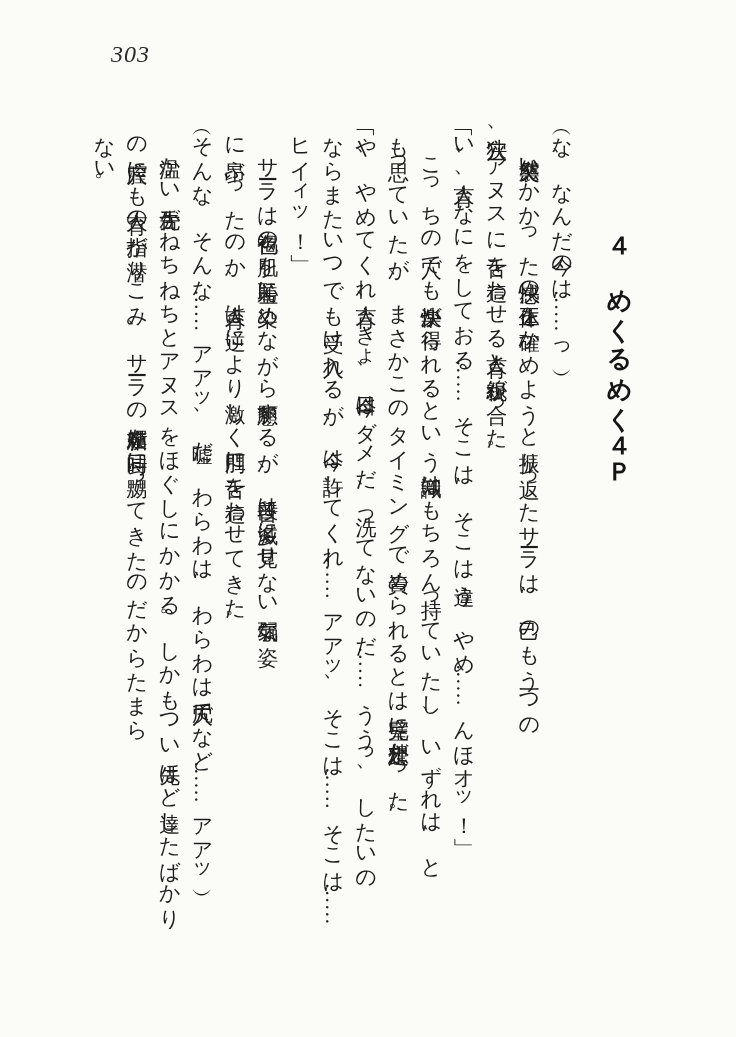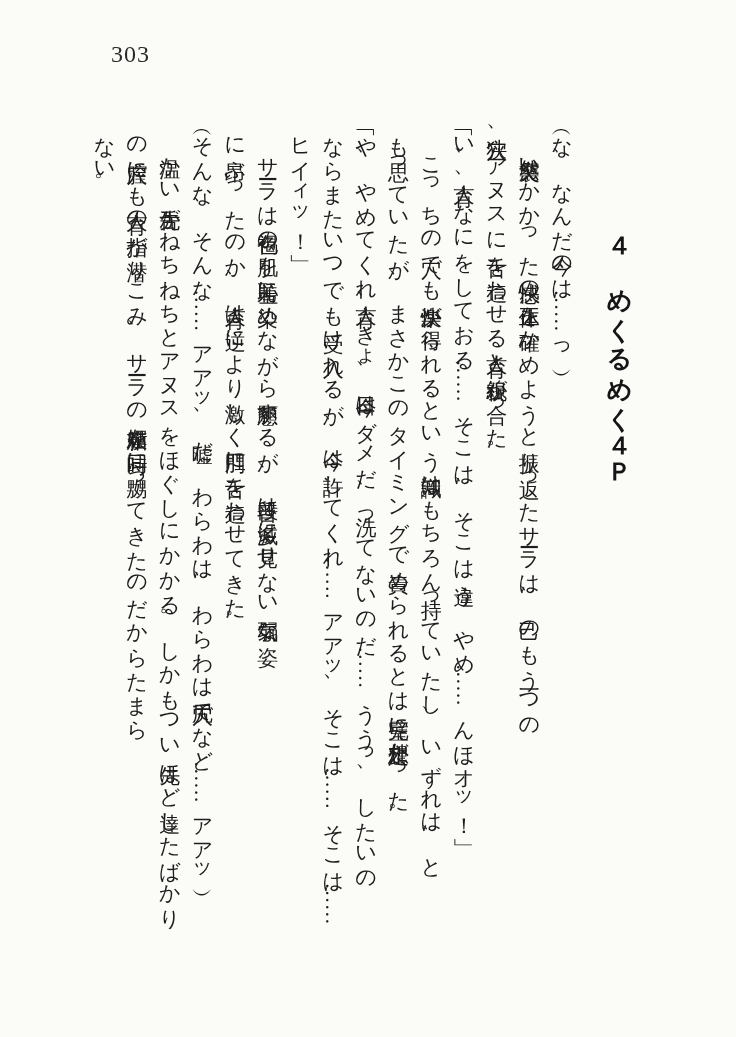--- a/index.html
+++ b/index.html
@@ -13,20 +13,21 @@
     position: relative;
     background: #fbfbf8;
     font-family: "Liberation Serif", "DejaVu Serif", serif;
     color: #1d1d1d;
   }
   .page-number {
     position: absolute;
     left: 111px;
     top: 41px;
     font-size: 24px;
+    font-style: italic;
     color: #2a2a2a;
     letter-spacing: 1px;
   }
   .chapter-heading {
     position: absolute;
     top: 219px;
     right: 99px;
     width: 36px;
     writing-mode: vertical-rl;
     text-orientation: mixed;

